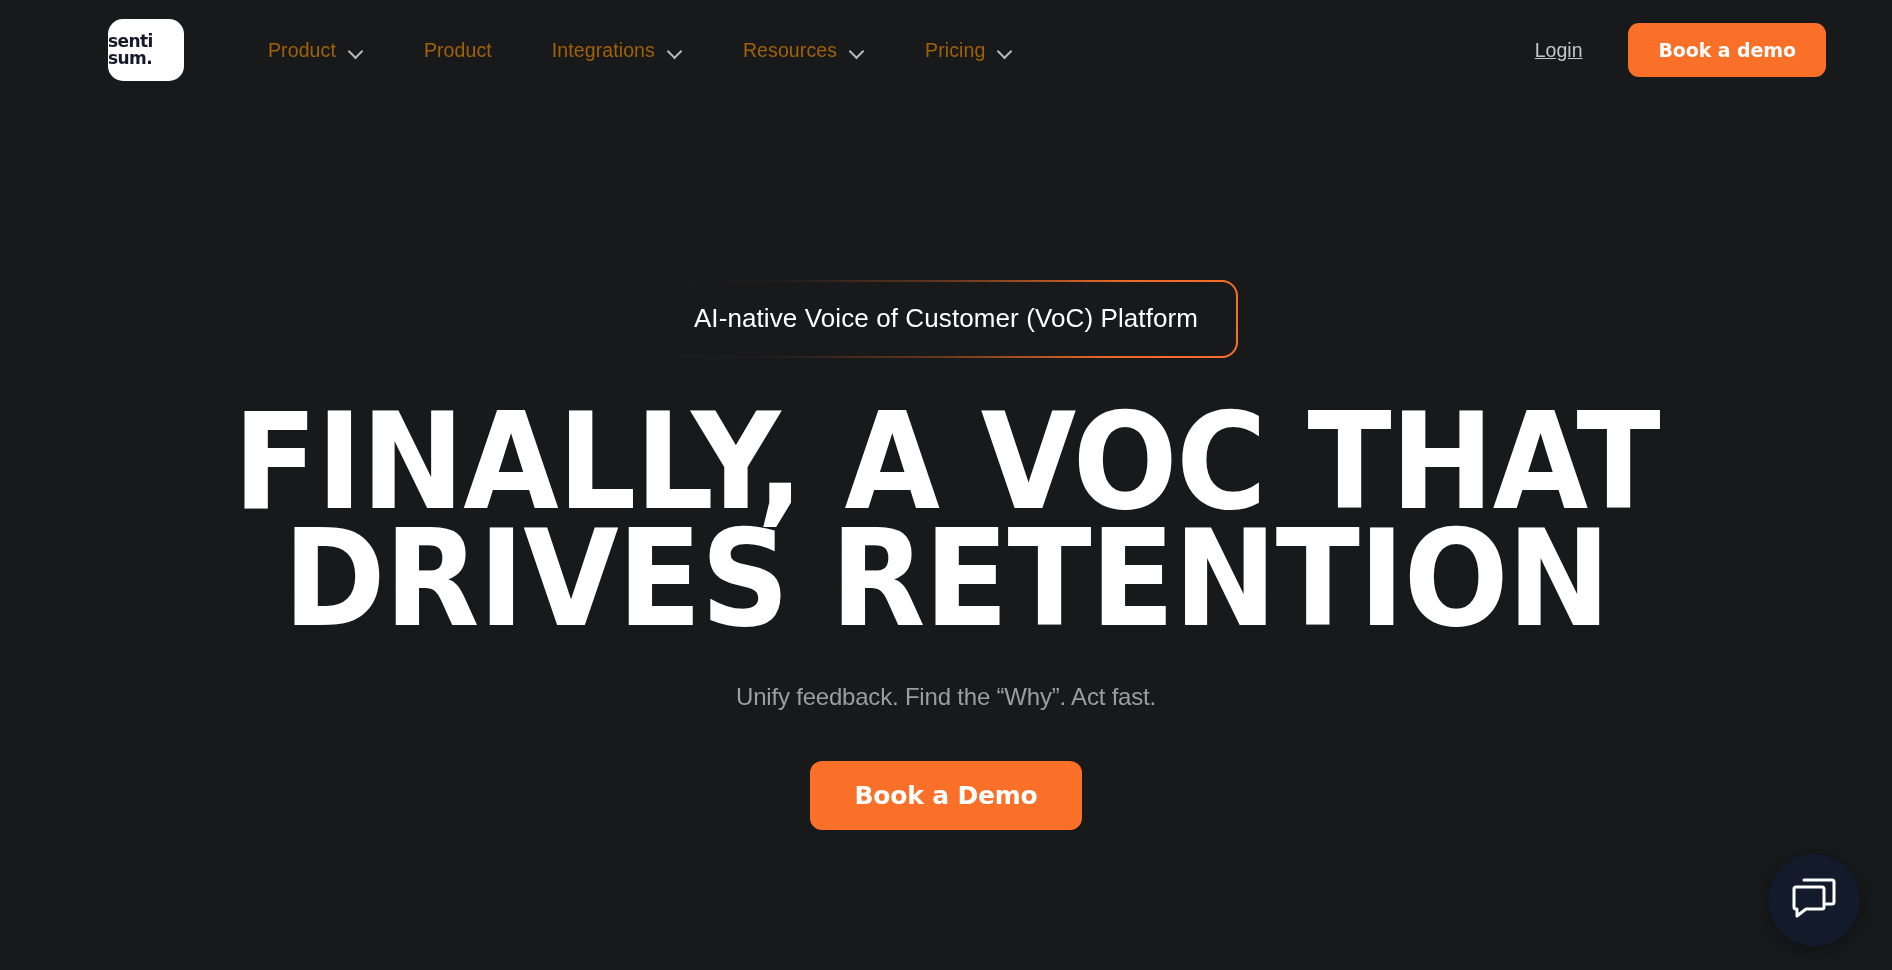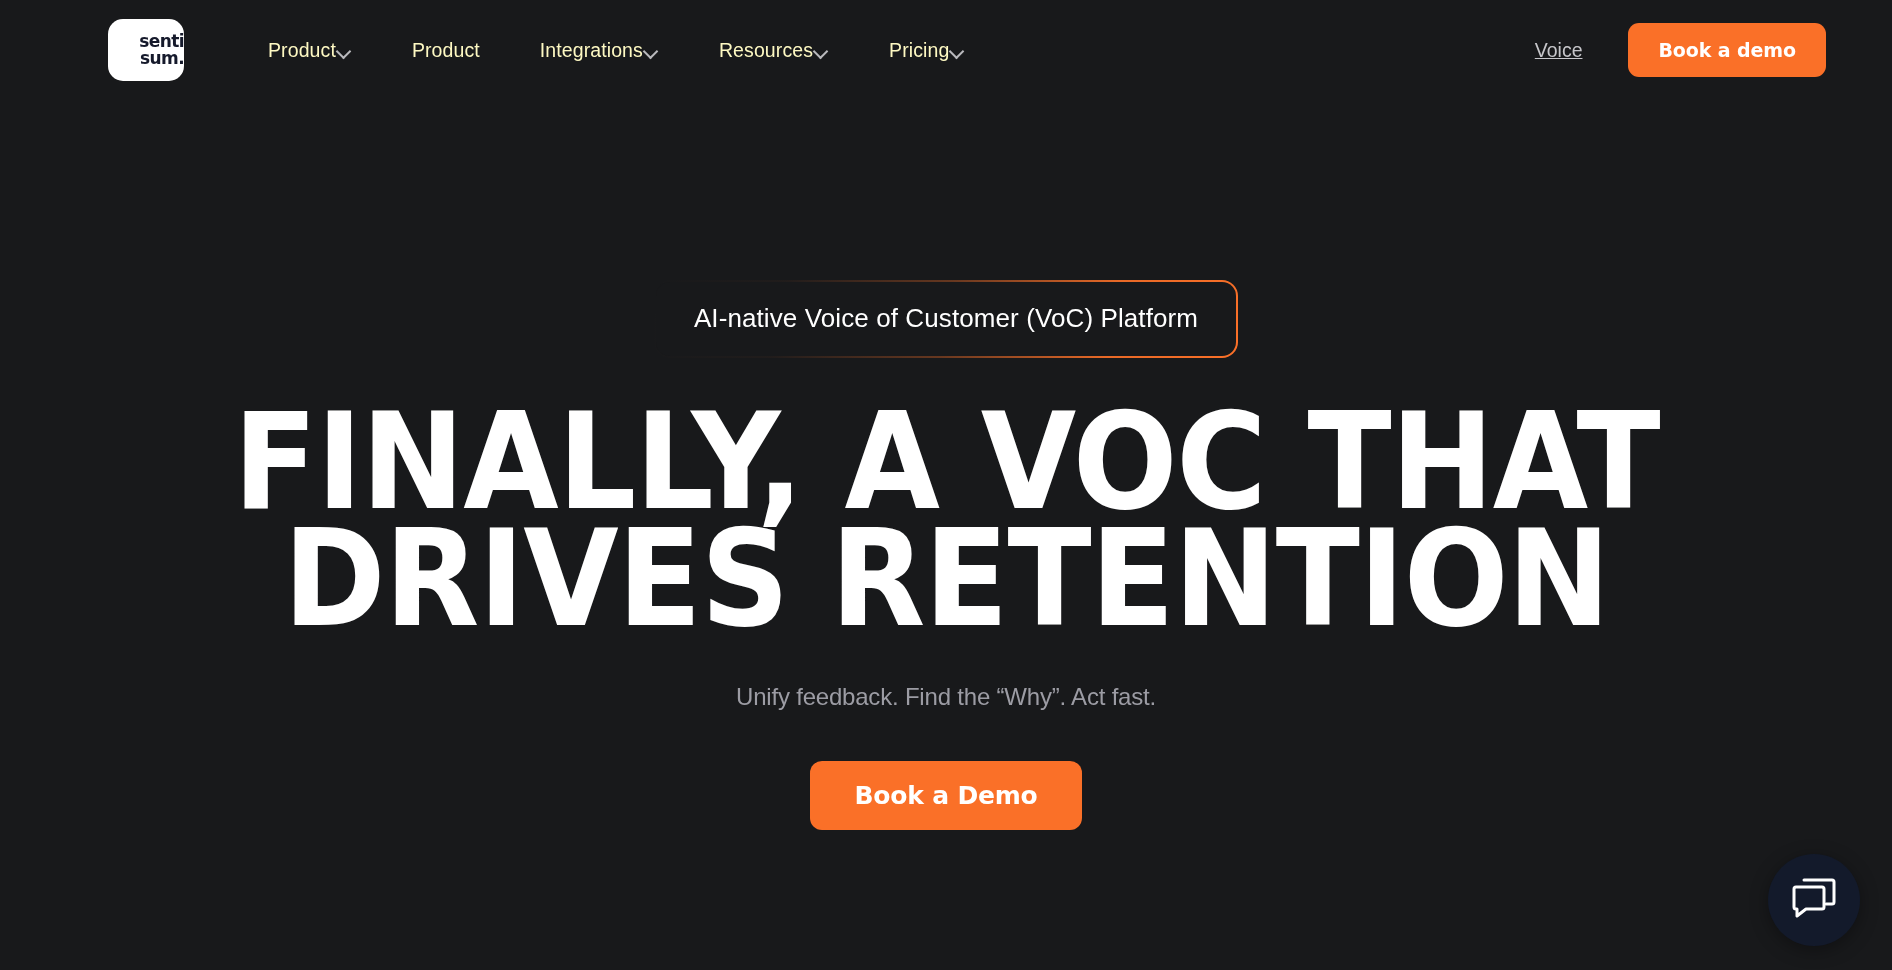--- a/index.html
+++ b/index.html
@@ -28,21 +28,21 @@
     padding: 0 66px 0 108px;
   }
 
   .logo {
     width: 76px;
     height: 62px;
     background: #ffffff;
     border-radius: 15px;
     display: flex;
     flex-direction: column;
-    align-items: flex-end;
+    align-items: flex-start;
     justify-content: center;
     flex: none;
     margin-right: 26px;
   }
   .logo-line {
     font-family: "DejaVu Sans", sans-serif;
     font-weight: bold;
     font-size: 17px;
     line-height: 17px;
     letter-spacing: -0.6px;
@@ -53,23 +53,23 @@
   .nav-links {
     display: flex;
     align-items: center;
     gap: 0px;
     margin-left: 28px;
   }
 
   .nav-item {
     display: flex;
     align-items: center;
-    gap: 1px;
+    gap: 13px;
     padding: 10px 30px;
-    color: #fef9c3;
+    color: #a16207;
     font-size: 19.5px;
     letter-spacing: 0.1px;
     cursor: pointer;
     white-space: nowrap;
   }
 
   .chev {
     width: 15px;
     height: 9px;
     display: inline-block;
@@ -237,21 +237,21 @@
     </div>
 
     <div class="nav-item">
       <span>Pricing</span>
       <span class="chev"></span>
     </div>
 
   </div>
 
   <div class="nav-right">
-    <a class="login-link" href="#">Voice</a>
+    <a class="login-link" href="#">Login</a>
     <button class="demo-btn">Book a demo</button>
   </div>
 
 </nav>
 
 <main class="hero">
 
   <div class="badge-wrap">
     <div class="badge">AI-native Voice of Customer (VoC) Platform</div>
   </div>

